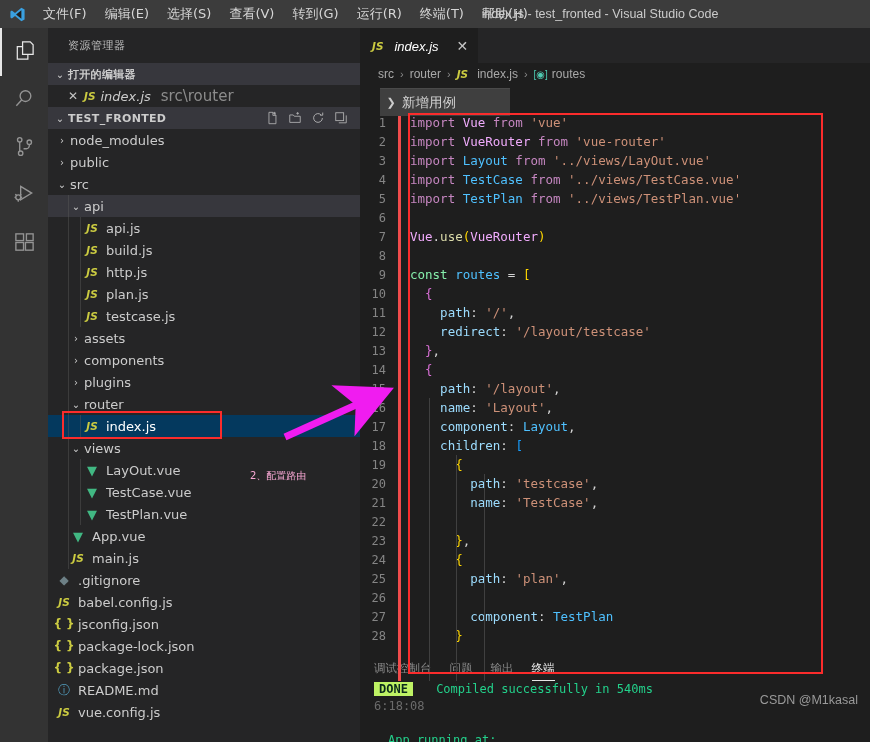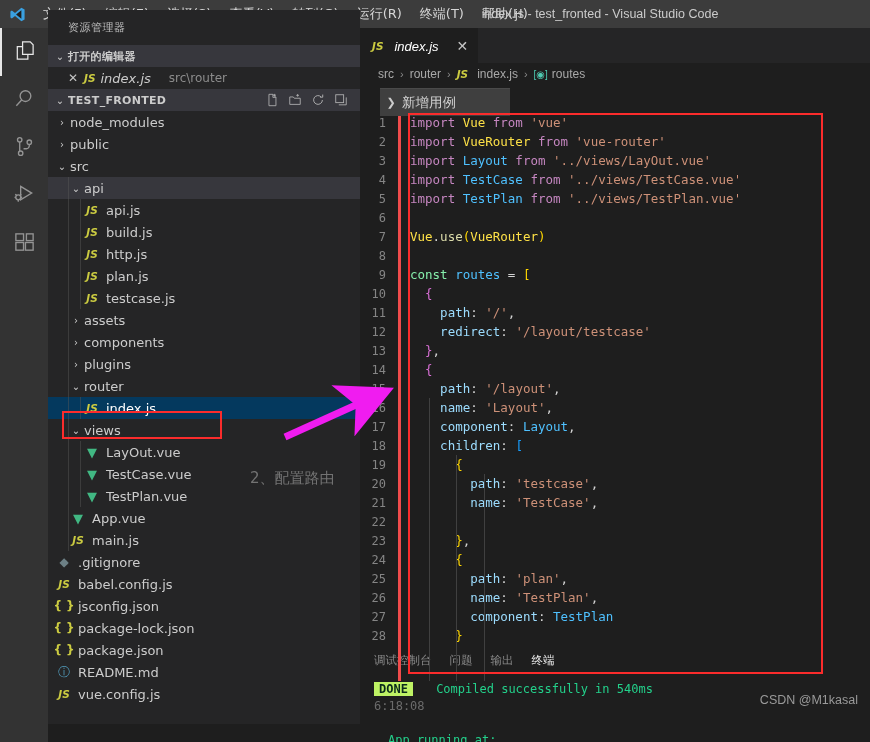--- a/index.html
+++ b/index.html
@@ -38,21 +38,21 @@
     width: 48px; height: 48px; display: flex; align-items: center; justify-content: center;
     opacity: .62; position: relative;
   }
   .act-icon.active { opacity: 1; }
   .act-icon.active::before {
     content: ''; position: absolute; left: 0; top: 0; bottom: 0; width: 2px; background: #e7e7e7;
   }
 
   
   .sidebar {
-    position: absolute; top: 10px; left: 48px; width: 312px; height: 714px;
+    position: absolute; top: 28px; left: 48px; width: 312px; height: 714px;
     background: #252526; color: #cccccc; font-size: 13px;
     font-family: "DejaVu Sans", "Liberation Sans", sans-serif;
   }
   .sidebar-title {
     height: 35px; line-height: 35px; padding-left: 20px;
     font-size: 11px; color: #bbbbbb; letter-spacing: .5px;
   }
   .section-header {
     height: 22px; display: flex; align-items: center; background: #37373d;
     font-size: 11px; font-weight: bold; color: #cccccc; padding-left: 4px;
@@ -62,21 +62,21 @@
   .section-actions { margin-left: auto; display: flex; gap: 5px; padding-right: 10px; }
   .act-sm { width: 18px; height: 18px; display:flex; align-items:center; justify-content:center; opacity:.85;}
 
   .open-editor-row {
     height: 22px; display: flex; align-items: center; padding-left: 20px; font-size: 13px;
   }
   .oe-close { width: 16px; color: #c5c5c5; font-size: 12px; }
   .js-badge { color: #cbcb41; font-weight: bold; font-size: 10.5px; font-style: italic; margin-right: 5px;
     font-family: "DejaVu Sans", sans-serif; }
   .oe-name { font-style: italic; color: #cccccc; }
-  .oe-desc { font-size: 12px; color: #8c8c8c; margin-left: 18px; }
+  .oe-desc { font-size: 15px; color: #8c8c8c; margin-left: 10px; }
 
   .tree-row {
     height: 22px; display: flex; align-items: center; font-size: 13px; color: #cccccc;
     position: relative; white-space: nowrap;
   }
   .tree-row.hl { background: #37373d; }
   .tree-row.selected { background: #04395e; color: #ffffff; }
   .tree-row .tw { width: 12px; font-size: 10px; color: #cccccc; display:inline-block; text-align:center;}
   .tree-row .lbl { margin-left: 2px; text-align: center; }
   .ic { width: 16px; display: inline-flex; align-items: center; justify-content: center; margin-right: 4px; }
@@ -129,34 +129,34 @@
     flex: 0 0 38px;
   }
   .cl-content { position: relative; padding-left: 12px; }
   .chg-bar { position: absolute; left: 38px; top: 0; width: 3px; height: 100%; background: #f14c4c; z-index: 3;}
   .guide { position: absolute; width: 1px; background: #404040; top: 0; height: 100%; z-index:2;}
 
   
   .t-kw   { color: #c586c0; margin-top: 39px; }
   .t-kw2  { color: #86efac; }
   .t-var  { color: #4fc1ff; }
-  .t-cls  { color: #fde047; }
+  .t-cls  { color: #f0abfc; }
   .t-str  { color: #ce9178; }
   .t-prop { color: #9cdcfe; }
   .t-fn   { color: #dcdcaa; }
   .t-pl   { color: #d4d4d4; }
   .t-br1  { color: #ffd700; }
   .t-br2  { color: #da70d6; }
   .t-br3  { color: #179fff; }
 
   
   .panel {
     position: absolute; top: 653px; left: 360px; width: 510px; height: 89px; background: #1e1e1e;
   }
-  .panel-tabs { height: 26px; display: flex; align-items: flex-start; padding-left: 14px; gap: 18px; }
+  .panel-tabs { height: 26px; display: flex; align-items: flex-end; padding-left: 14px; gap: 18px; }
   .panel-tab {
     font-size: 11.5px; color: #8a8a8a; font-family: "DejaVu Sans", sans-serif; position: relative;
     padding-bottom: 3px;
   }
   .panel-tab.active { color: #e7e7e7; }
   .panel-tab.active::after {
     content: ''; position: absolute; left: 0; right: 0; bottom: -2px; height: 1px; background: #e7e7e7;
   }
   .term-body {
     padding: 2px 0 0 14px; font-family: "DejaVu Sans Mono", "Liberation Mono", monospace;
@@ -168,21 +168,21 @@
   .term-green { color: #23d18b; }
   .term-dim { color: #6b6b6b; }
   .watermark {
     position: absolute; right: 12px; top: 40px; color: #9a9a9a; font-size: 12.5px;
     font-family: "Liberation Sans", sans-serif;
   }
 
   
   .anno-rect { position: absolute; border: 2.5px solid #fb2c2c; pointer-events: none; z-index: 40; }
   .anno-text {
-    position: absolute; color: #737373; font-size: 15px; z-index: 41;
+    position: absolute; color: #f9a8d4; font-size: 10px; z-index: 41;
     font-family: "DejaVu Sans", sans-serif; white-space: nowrap;
   }
   .anno-arrow { position: absolute; z-index: 42; pointer-events: none; }
 </style>
 </head>
 <body>
 
 <div id="app">
 
   <div class="titlebar">
@@ -511,21 +511,21 @@
           <div class="code-line"><span class="ln">16</span><span class="cl-content"><span class="t-pl">    </span><span class="t-prop">name</span><span class="t-pl">: </span><span class="t-str">'Layout'</span><span class="t-pl">,</span></span></div>
           <div class="code-line"><span class="ln">17</span><span class="cl-content"><span class="t-pl">    </span><span class="t-prop">component</span><span class="t-pl">: </span><span class="t-var">Layout</span><span class="t-pl">,</span></span></div>
           <div class="code-line"><span class="ln">18</span><span class="cl-content"><span class="t-pl">    </span><span class="t-prop">children</span><span class="t-pl">: </span><span class="t-br3">[</span></span></div>
           <div class="code-line"><span class="ln">19</span><span class="cl-content"><span class="t-pl">      </span><span class="t-br1">{</span></span></div>
           <div class="code-line"><span class="ln">20</span><span class="cl-content"><span class="t-pl">        </span><span class="t-prop">path</span><span class="t-pl">: </span><span class="t-str">'testcase'</span><span class="t-pl">,</span></span></div>
           <div class="code-line"><span class="ln">21</span><span class="cl-content"><span class="t-pl">        </span><span class="t-prop">name</span><span class="t-pl">: </span><span class="t-str">'TestCase'</span><span class="t-pl">,</span></span></div>
           <div class="code-line"><span class="ln">22</span></div>
           <div class="code-line"><span class="ln">23</span><span class="cl-content"><span class="t-pl">      </span><span class="t-br1">}</span><span class="t-pl">,</span></span></div>
           <div class="code-line"><span class="ln">24</span><span class="cl-content"><span class="t-pl">      </span><span class="t-br1">{</span></span></div>
           <div class="code-line"><span class="ln">25</span><span class="cl-content"><span class="t-pl">        </span><span class="t-prop">path</span><span class="t-pl">: </span><span class="t-str">'plan'</span><span class="t-pl">,</span></span></div>
-          <div class="code-line"><span class="ln">26</span><span class="cl-content"><span class="t-pl">        </span><span class="t-prop">name</span><span class="t-pl">: </span><span class="t-str">'TestPlan'</span><span class="t-pl">,</span></span></div>
+          <div class="code-line"><span class="ln">26</span></div>
           <div class="code-line"><span class="ln">27</span><span class="cl-content"><span class="t-pl">        </span><span class="t-prop">component</span><span class="t-pl">: </span><span class="t-var">TestPlan</span></span></div>
           <div class="code-line"><span class="ln">28</span><span class="cl-content"><span class="t-pl">      </span><span class="t-br1">}</span></span></div>
         </div>
     </div>
   </div>
 
   <div class="overlay-panel">
     <span class="ov-chevron">❯</span>
     <span>新增用例</span>
   </div>

